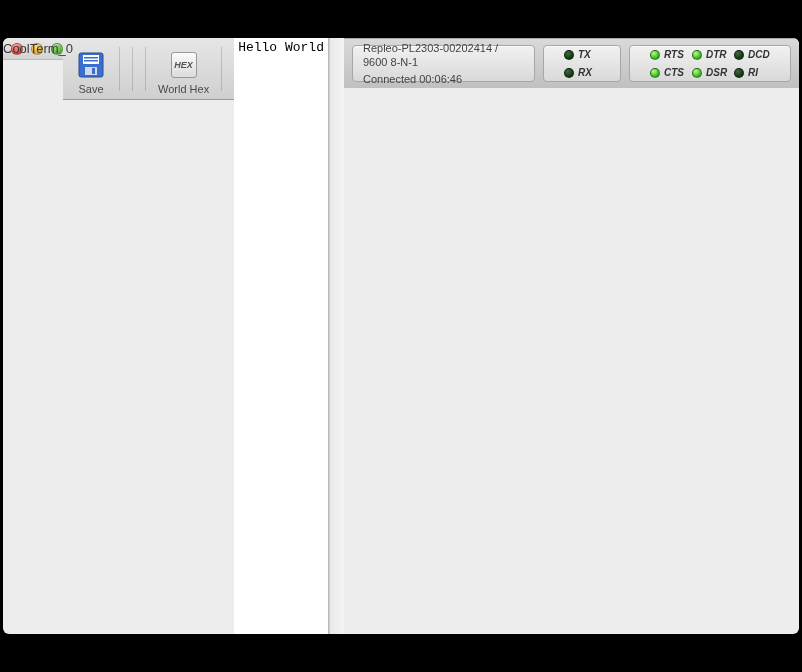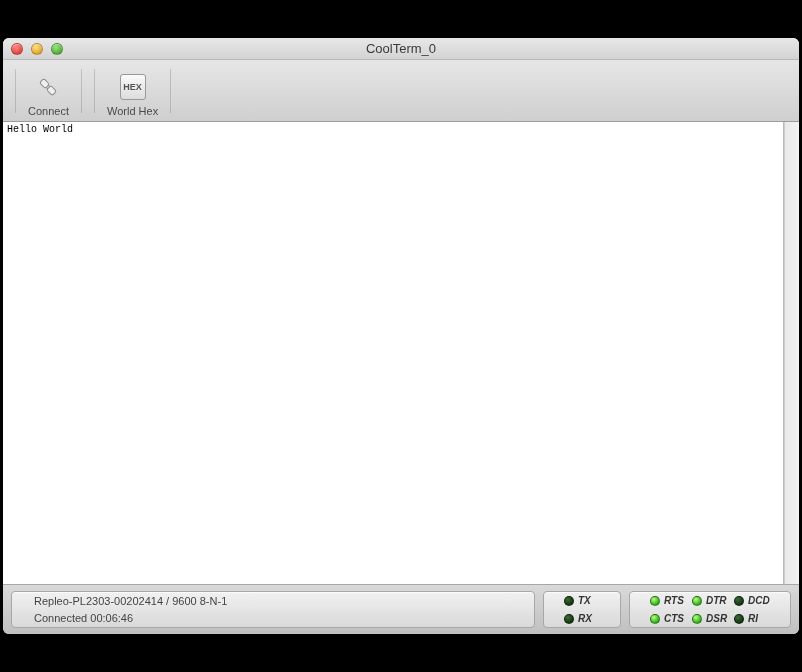--- a/index.html
+++ b/index.html
@@ -14,21 +14,21 @@
     align-items: center;
     justify-content: center;
   }
   .window {
     width: 796px;
     height: 596px;
     background: #ededed;
     border-radius: 6px;
     box-shadow: 0 20px 60px rgba(0,0,0,0.6), 0 0 0 1px rgba(0,0,0,0.25);
     display: flex;
-    flex-direction: column;
+    flex-direction: row;
     overflow: hidden;
   }
   .titlebar {
     height: 22px;
     background: linear-gradient(to bottom, #e8e8e8, #d3d3d3);
     border-bottom: 1px solid #b8b8b8;
     display: flex;
     align-items: center;
     position: relative;
   }
@@ -95,21 +95,21 @@
     flex: 1;
     display: flex;
     background: #c8c8c8;
     padding: 0;
   }
   .terminal {
     flex: 1;
     background: #fff;
     border-right: 1px solid #bbb;
     font-family: Menlo, Monaco, "Courier New", monospace;
-    font-size: 10px;
+    font-size: 13px;
     color: #000;
     padding: 2px 4px;
     white-space: pre;
     overflow: hidden;
   }
   .scrollbar {
     width: 15px;
     background: linear-gradient(to right,#e9e9e9,#f3f3f3);
     border-left: 1px solid #ccc;
   }
@@ -128,21 +128,21 @@
     border-radius: 4px;
     box-shadow: inset 0 1px 0 rgba(255,255,255,0.7);
     display: flex;
     align-items: center;
   }
   .status-main {
     flex: 1;
     flex-direction: column;
     align-items: flex-start;
     justify-content: center;
-    padding: 4px 22px;
+    padding: 4px 10px;
     font-size: 11px;
     color: #444;
     gap: 3px;
   }
   .status-main div { line-height: 14px; }
   .status-leds {
     padding: 2px 20px;
     font-style: italic;
   }
   .led-grid {
@@ -167,57 +167,57 @@
     border: 1px solid rgba(0,0,0,0.4);
   }
   .led.on  { background: radial-gradient(circle at 35% 30%, #b8ff7a, #2fae1e 70%); }
   .led.off { background: radial-gradient(circle at 35% 30%, #3e6a3a, #143511 70%); }
   .hex-tile {
     width: 26px; height: 26px;
     background: linear-gradient(to bottom,#fafafa,#dcdcdc);
     border: 1px solid #999;
     border-radius: 3px;
     display: flex; align-items: center; justify-content: center;
-    font-size: 9px; font-weight: bold; color: #555;
+    font-size: 9px; font-weight: bold; color: #555; font-style: italic;
   }
 </style>
 </head>
 <body>
 
 <div class="window">
 
   <div class="titlebar">
     <div class="traffic-lights">
       <div class="traffic-light tl-close"></div>
       <div class="traffic-light tl-min"></div>
       <div class="traffic-light tl-zoom"></div>
     </div>
     <div class="title">CoolTerm_0</div>
   </div>
 
   <div class="toolbar">
 
 
 
-
-    <div class="tb-sep"></div>
-
     <div class="tb-btn">
       <span class="icon">
-        <svg width="30" height="30" viewBox="0 0 30 30">
-          <g transform="rotate(45 15 15)">
-            <rect x="6" y="12" width="8" height="6" rx="2" fill="#efefef" stroke="#888"></rect>
-            <rect x="16" y="12" width="8" height="6" rx="2" fill="#efefef" stroke="#888"></rect>
-            <line x1="14" y1="13.5" x2="16" y2="13.5" stroke="#888"></line>
-            <line x1="14" y1="16.5" x2="16" y2="16.5" stroke="#888"></line>
-          </g>
+        <svg width="28" height="28" viewBox="0 0 28 28">
+          <rect x="2" y="2" width="24" height="24" rx="2" fill="#3b6fcf" stroke="#274e93"></rect>
+          <rect x="6" y="4" width="16" height="9" fill="#fff"></rect>
+          <rect x="7" y="6" width="14" height="1.5" fill="#3b6fcf"></rect>
+          <rect x="7" y="9" width="14" height="1.5" fill="#3b6fcf"></rect>
+          <rect x="8" y="16" width="12" height="8" fill="#cfd9ef"></rect>
+          <rect x="15" y="17" width="3" height="6" fill="#3b6fcf"></rect>
         </svg>
       </span>
-      <span class="lbl">Connect</span>
-    </div>
+      <span class="lbl">Save</span>
+    </div>
+
+    <div class="tb-sep"></div>
+
 
 
     <div class="tb-sep"></div>
 
 
     <div class="tb-sep"></div>
 
 
     <div class="tb-btn">
       <span class="icon">

